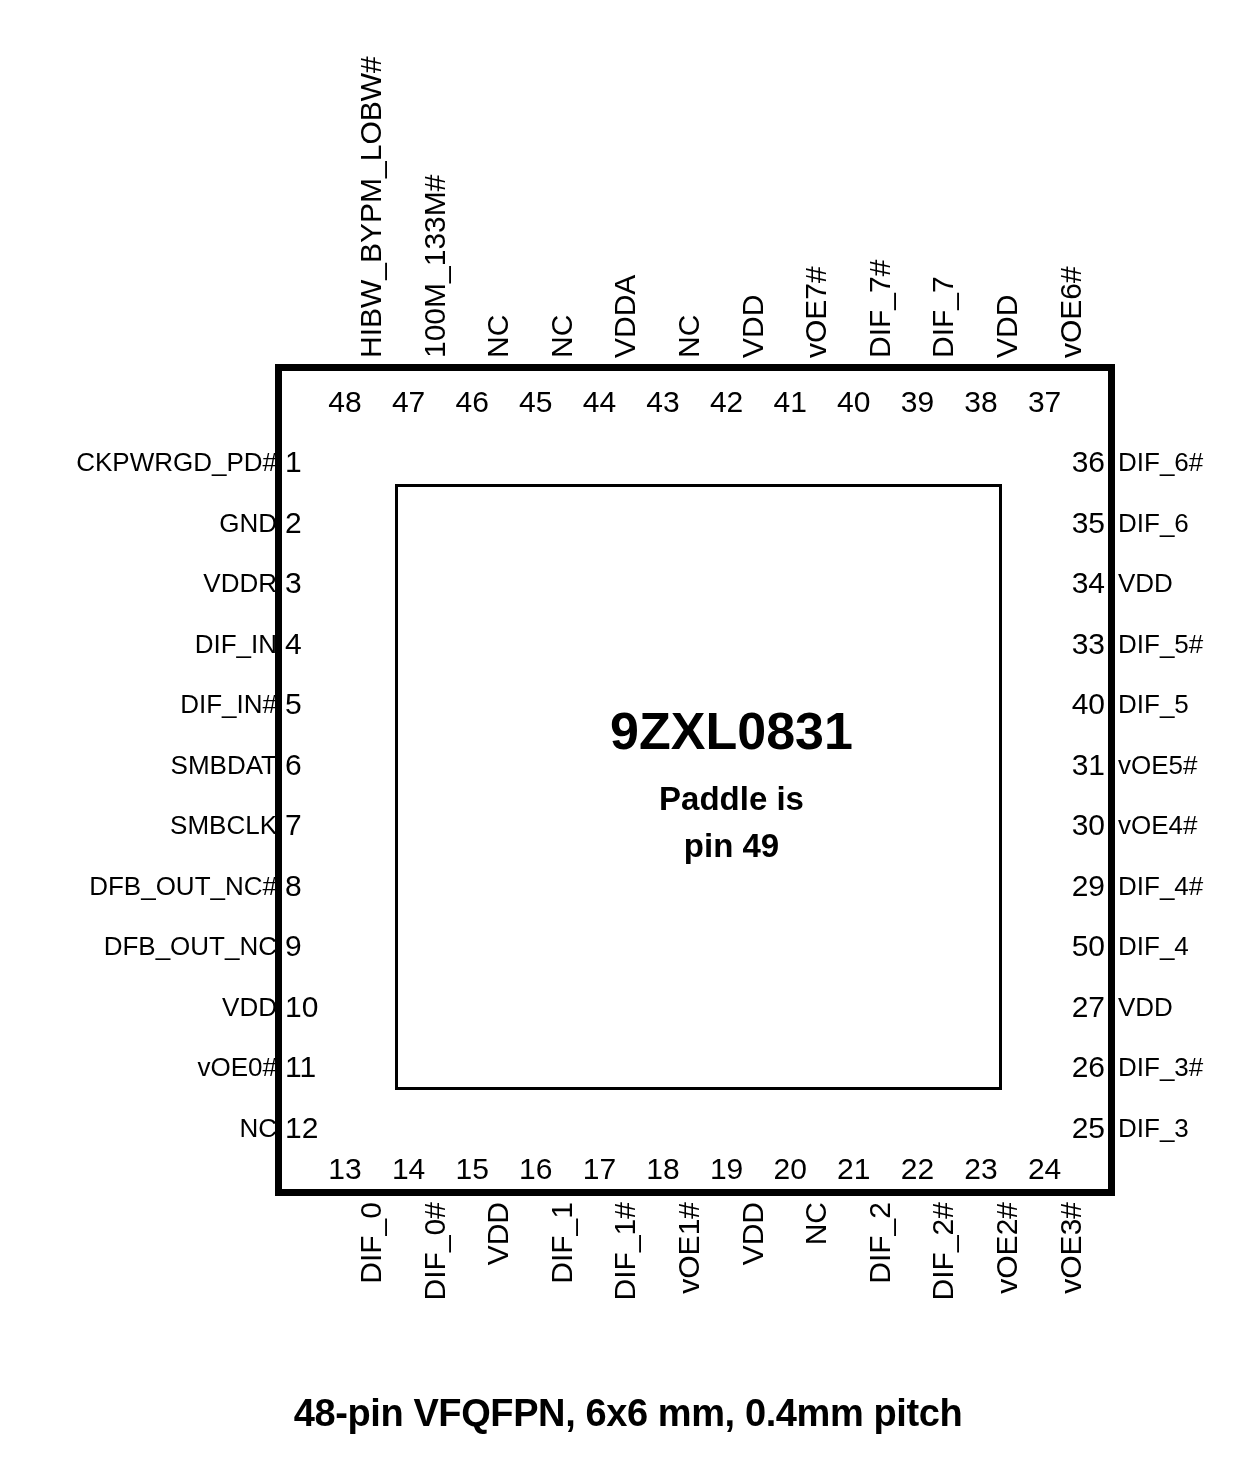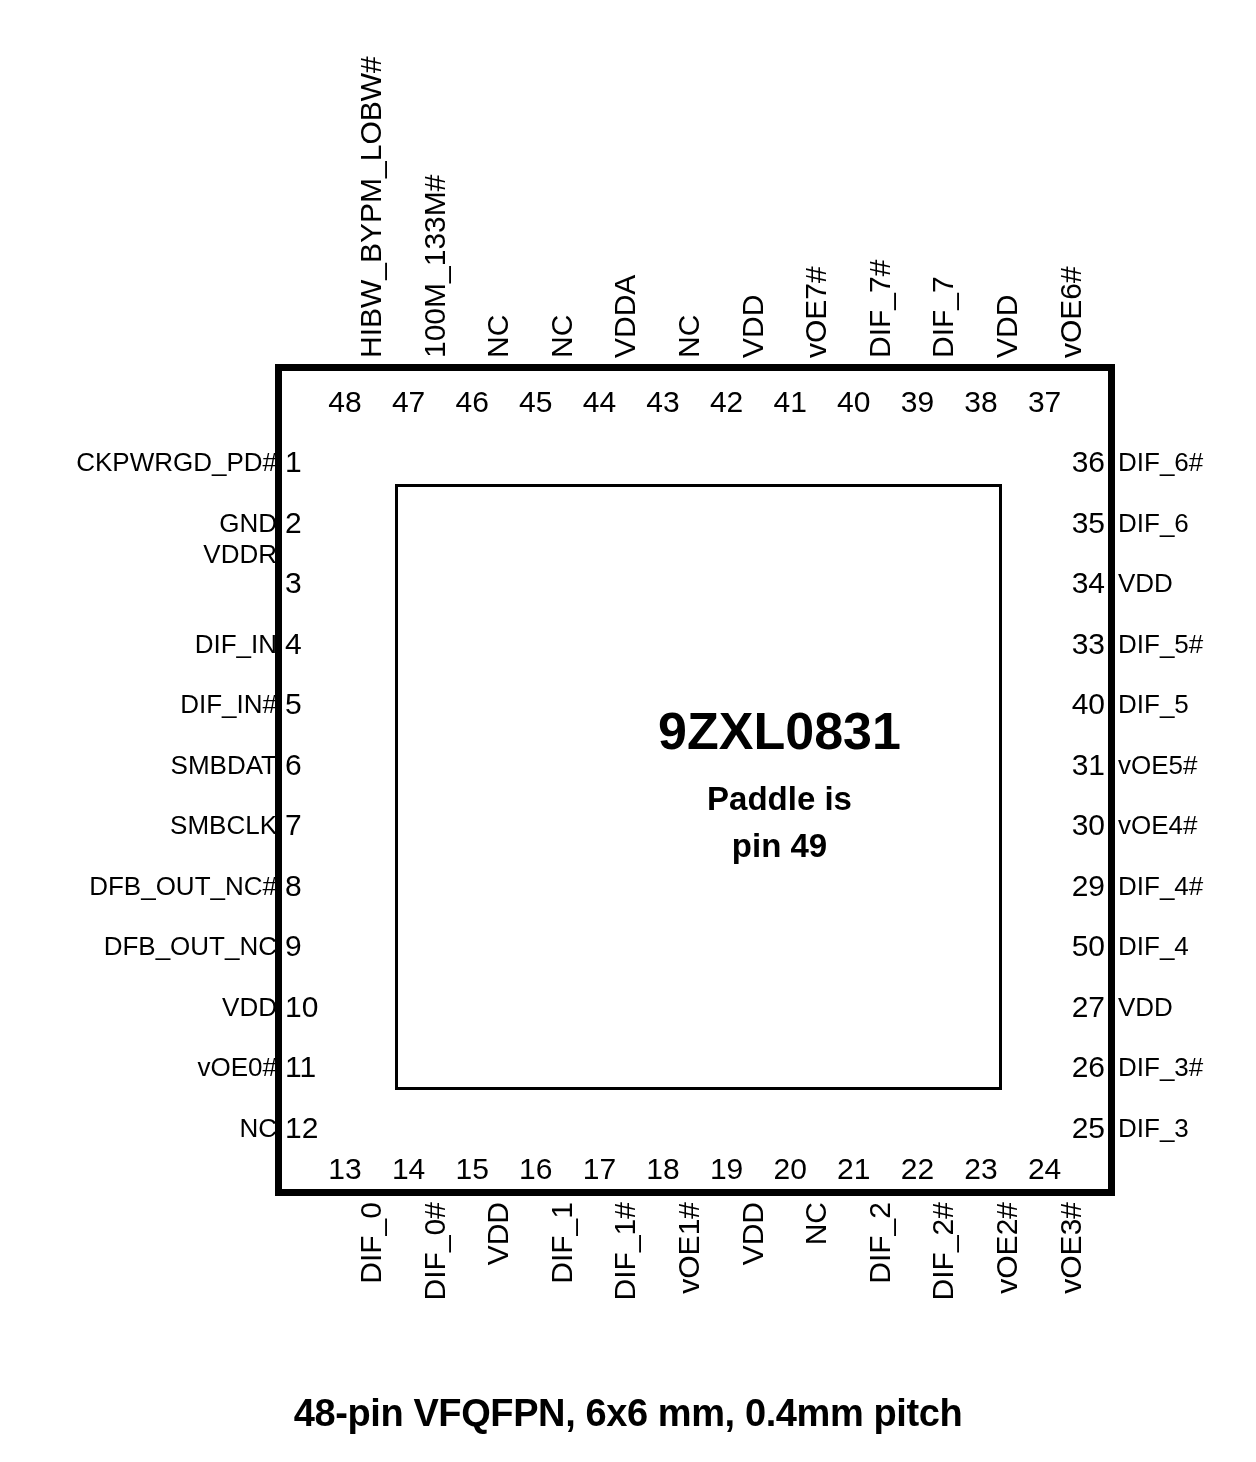--- a/index.html
+++ b/index.html
@@ -48,21 +48,20 @@
     left: 395px;
     top: 484px;
     width: 673px;
     height: 606px;
     display: flex;
     flex-direction: column;
     align-items: center;
     justify-content: center;
     text-align: center;
     pointer-events: none;
-    padding-left: 48px;
   }
   .part-number {
     font-size: 52px;
     font-weight: bold;
     letter-spacing: 0px;
     line-height: 1.05;
     margin-bottom: 18px;
   }
   .paddle-note {
     font-size: 33px;
@@ -155,21 +154,21 @@
       <div>pin 49</div>
     </div>
   </div>
 
   <div id="pins-layer">
       <div class="pin-num left" style="left: 285px; top: 462px;">1</div>
       <div class="pin-label-h left" style="right: 979px; top: 462px;">CKPWRGD_PD#</div>
       <div class="pin-num left" style="left: 285px; top: 522.5px;">2</div>
       <div class="pin-label-h left" style="right: 979px; top: 522.5px;">GND</div>
       <div class="pin-num left" style="left: 285px; top: 583px;">3</div>
-      <div class="pin-label-h left" style="right: 979px; top: 554px;">VDDR</div>
+      <div class="pin-label-h left" style="right: 979px; top: 583px;">VDDR</div>
       <div class="pin-num left" style="left: 285px; top: 643.5px;">4</div>
       <div class="pin-label-h left" style="right: 979px; top: 643.5px;">DIF_IN</div>
       <div class="pin-num left" style="left: 285px; top: 704px;">5</div>
       <div class="pin-label-h left" style="right: 979px; top: 704px;">DIF_IN#</div>
       <div class="pin-num left" style="left: 285px; top: 764.5px;">6</div>
       <div class="pin-label-h left" style="right: 979px; top: 764.5px;">SMBDAT</div>
       <div class="pin-num left" style="left: 285px; top: 825px;">7</div>
       <div class="pin-label-h left" style="right: 979px; top: 825px; margin-left: 7px;">SMBCLK</div>
       <div class="pin-num left" style="left: 285px; top: 885.5px;">8</div>
       <div class="pin-label-h left" style="right: 979px; top: 885.5px;">DFB_OUT_NC#</div>

